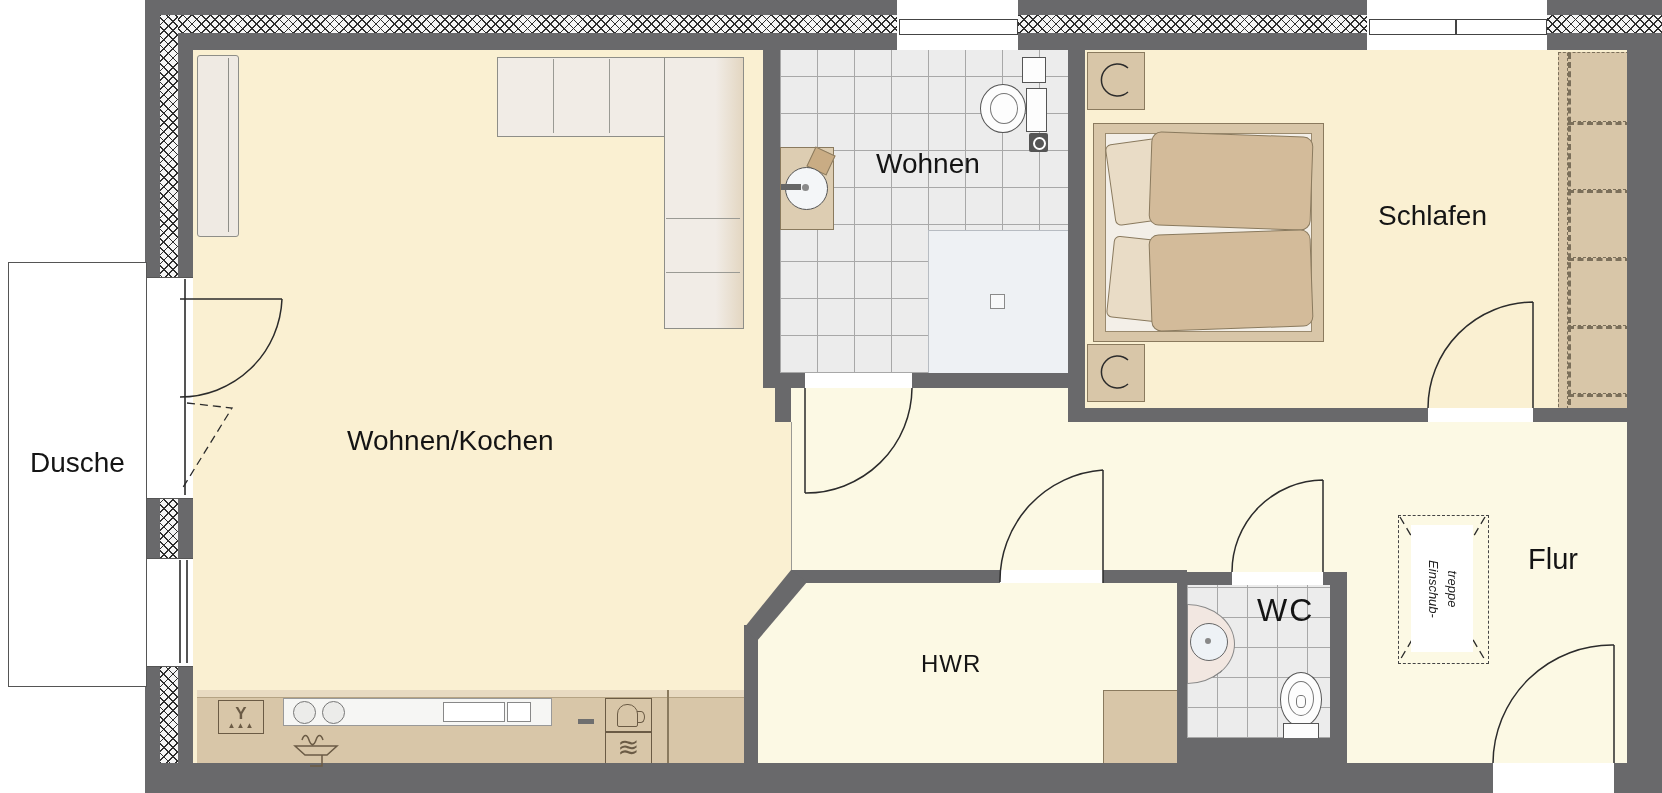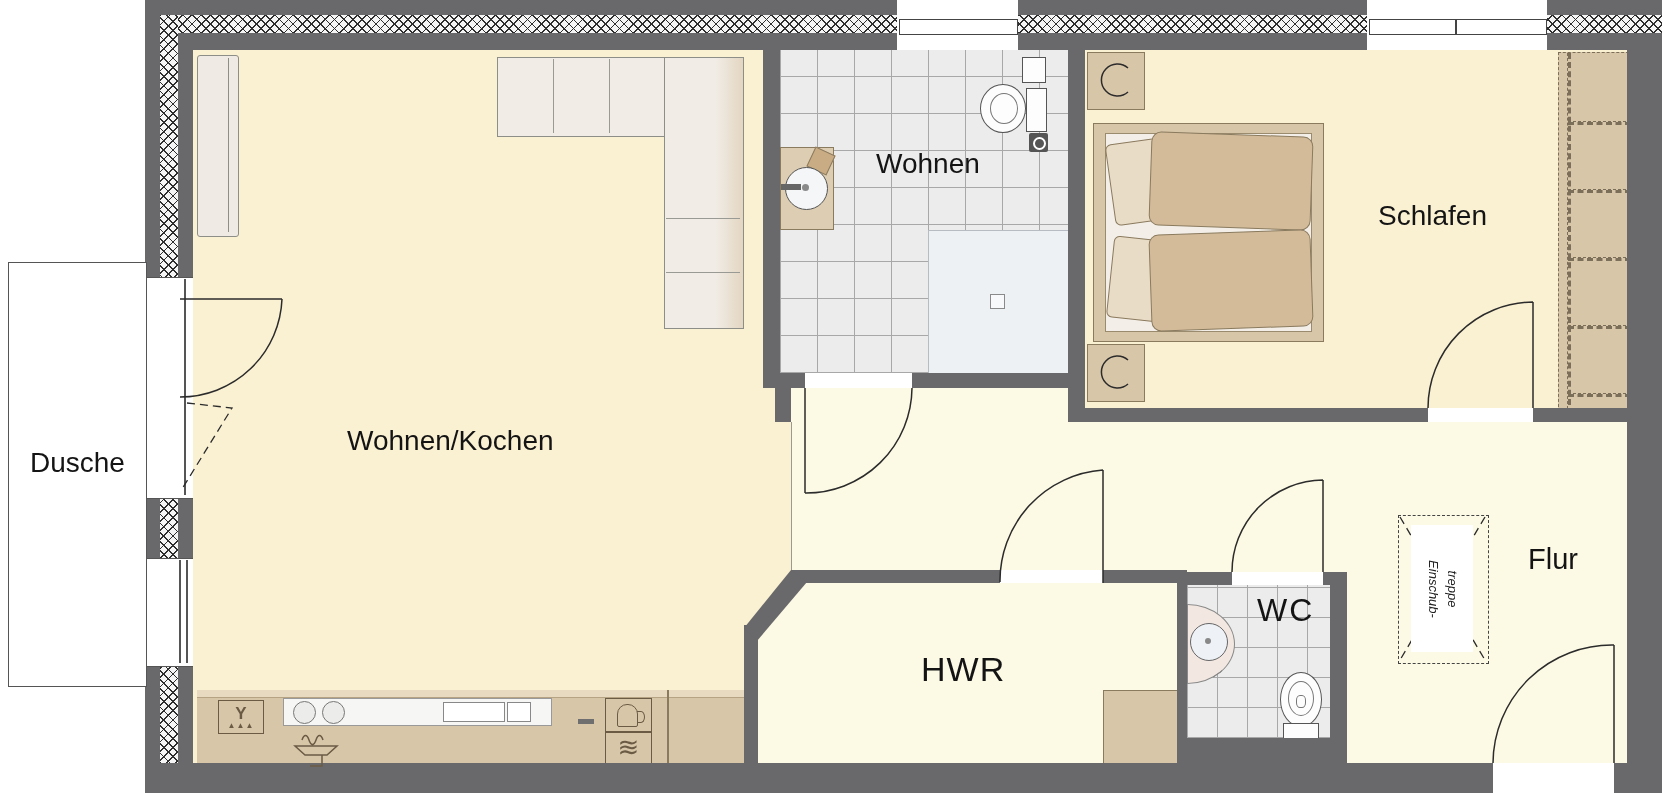--- a/index.html
+++ b/index.html
@@ -179,17 +179,17 @@
     <div class="a" style="left:-32.5px;top:32.5px;width:127px;height:62px;transform:rotate(90deg);display:flex;flex-direction:column;align-items:center;justify-content:center;font-size:13px;font-style:italic;color:#222;line-height:1.5;">
       <span>treppe</span>
       <span>Einschub-</span>
     </div>
   </div>
 
   <div class="lbl" style="left:30px;top:447px;">Dusche</div>
   <div class="lbl" style="left:347px;top:379px;margin-top:46px;">Wohnen/Kochen</div>
   <div class="lbl" style="left:876px;top:148px;">Wohnen</div>
   <div class="lbl" style="left:1378px;top:200px;">Schlafen</div>
-  <div class="lbl" style="left:921px;top:650px;font-size:34px;letter-spacing:1px;">HWR</div>
+  <div class="lbl" style="left:921px;top:650px;font-size:24px;letter-spacing:1px;">HWR</div>
   <div class="lbl" style="left:1257px;top:592px;font-size:32px;letter-spacing:2px;">WC</div>
   <div class="lbl" style="left:1528px;top:543px;font-size:29px;">Flur</div>
 
 </div>
 
 </body></html>

